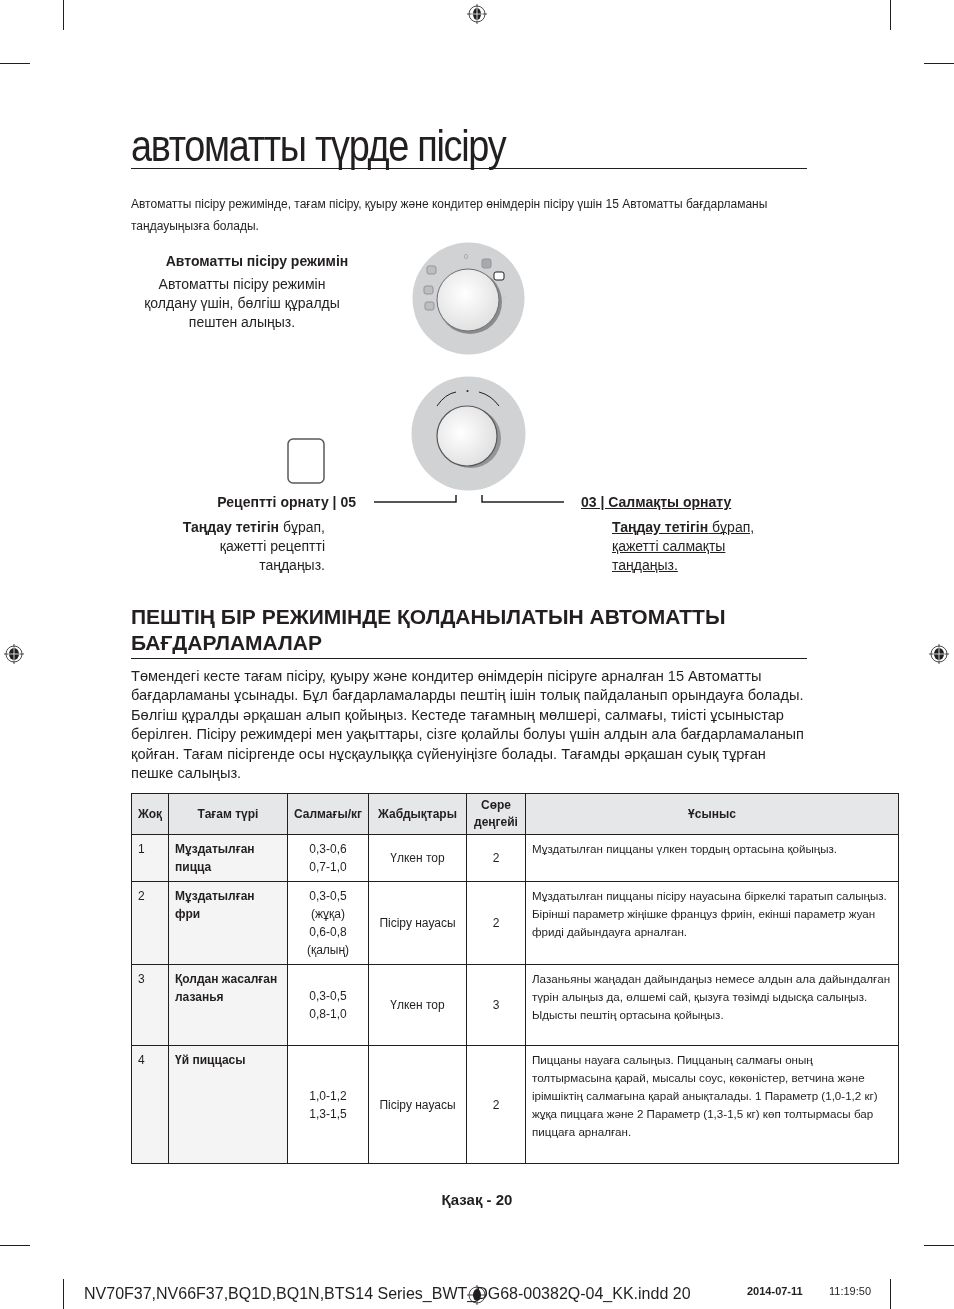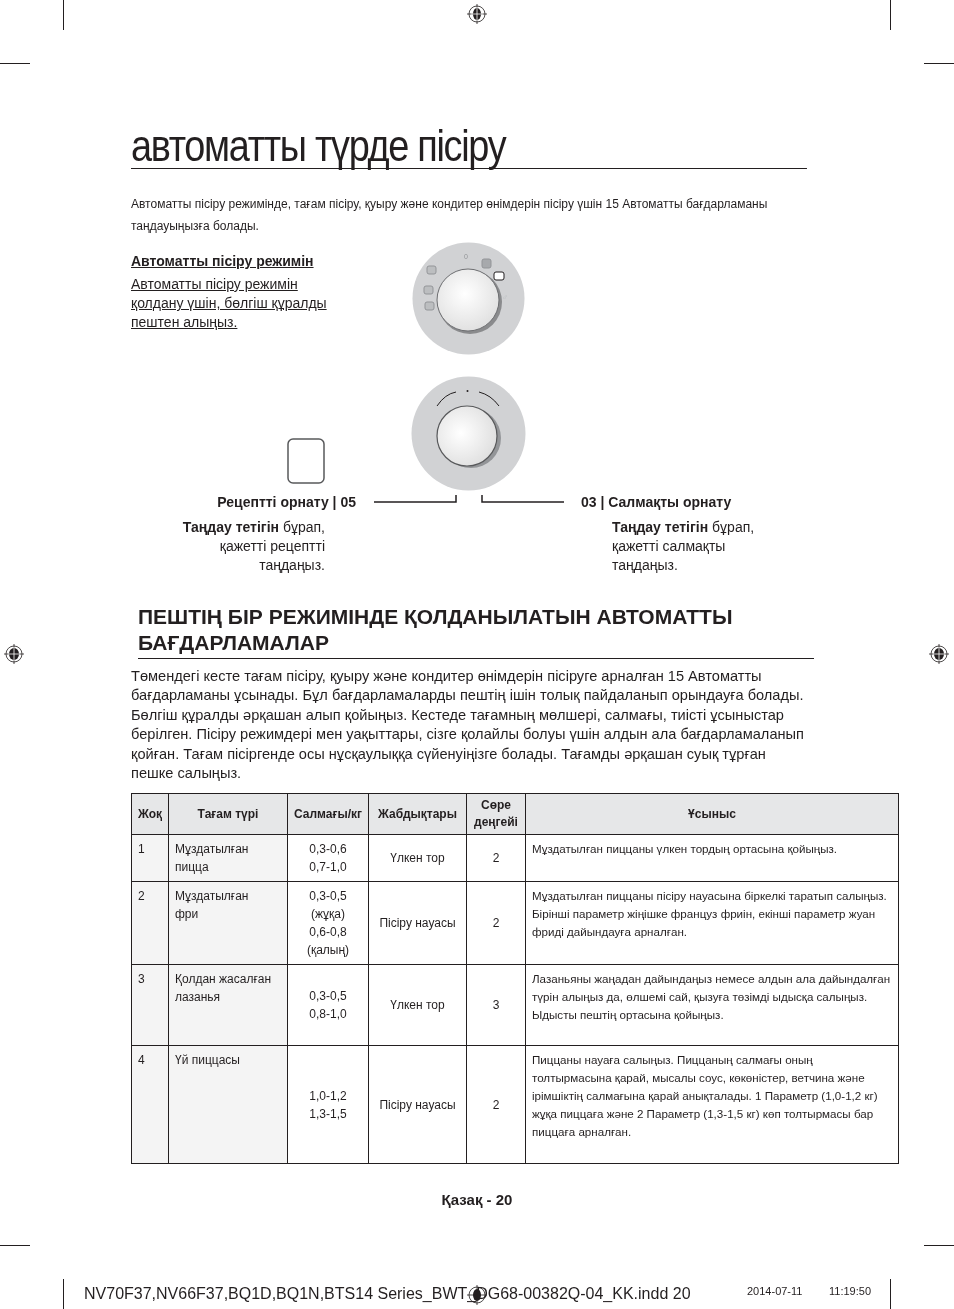--- a/index.html
+++ b/index.html
@@ -21,49 +21,49 @@
   .intro {
     position: absolute; left: 131px; top: 193px; width: 680px;
     font-size: 12px; line-height: 22px;
   }
   .step-title { font-weight: bold; font-size: 14px; line-height: 20px; }
   .step-desc { font-size: 14px; line-height: 19px; }
 
   .section-title {
     position: absolute; left: 131px; top: 604px; width: 676px;
     font-size: 21px; font-weight: bold; line-height: 26px;
-    border-bottom: 1px solid #231f20; padding-bottom: 2px; margin-left: 7px;
+    border-bottom: 1px solid #231f20; padding-bottom: 2px;
   }
   .section-body {
     position: absolute; left: 131px; top: 667px; width: 680px;
     font-size: 14.6px; line-height: 19.4px;
   }
 
   table.recipes {
     position: absolute; left: 131px; top: 793px; width: 768px;
     border-collapse: collapse; font-size: 12px; line-height: 18px;
   }
   table.recipes th, table.recipes td {
     border: 1px solid #231f20; vertical-align: top; padding: 5px 6px;
   }
   table.recipes th {
     background: #e6e7e8; font-weight: bold; text-align: center;
     vertical-align: middle; height: 36px; padding: 2px 4px; line-height: 17px;
   }
   table.recipes td.c { text-align: center; vertical-align: middle; }
-  table.recipes td.name { font-weight: normal; background: #f4f4f4; }
+  table.recipes td.name { font-weight: bold; background: #f4f4f4; }
   table.recipes td.num { background: #f4f4f4; }
   table.recipes td.rec { font-size: 11.6px; line-height: 18px; }
 
   .footer-page {
     position: absolute; left: 0; width: 954px; top: 1191px;
     text-align: center; font-weight: bold; font-size: 15px;
   }
   .footer-file { position: absolute; left: 84px; top: 1285px; font-size: 16px; text-align: center; }
-  .footer-date { position: absolute; left: 747px; top: 1285px; font-size: 11px; }
+  .footer-date { position: absolute; left: 747px; top: 1285px; font-size: 11px; font-weight: bold; }
   .footer-time { position: absolute; left: 829px; top: 1285px; font-size: 11px; }
 </style>
 </head>
 <body>
 
 <div class="crop-v" style="left:63px;top:0;height:30px;"></div>
 <div class="crop-v" style="left:890px;top:0;height:30px;"></div>
 <div class="crop-h" style="left:0;top:63px;width:30px;"></div>
 <div class="crop-h" style="left:924px;top:63px;width:30px;"></div>
 <div class="crop-v" style="left:63px;top:1279px;height:30px;"></div>
@@ -98,21 +98,21 @@
 <svg class="reg" style="left:466px;top:1284px;" viewBox="0 0 22 22">
   <circle cx="11" cy="11" r="8" fill="none" stroke="#231f20" stroke-width="0.8"></circle>
   <ellipse cx="11" cy="11" rx="4" ry="6" fill="#231f20"></ellipse>
   <line x1="1" y1="11" x2="21" y2="11" stroke="#231f20" stroke-width="0.8"></line>
   <line x1="11" y1="1" x2="11" y2="21" stroke="#231f20" stroke-width="0.8"></line>
 </svg>
 
 <div class="page-title">автоматты түрде пісіру</div>
 <div class="intro">Автоматты пісіру режимінде, тағам пісіру, қуыру және кондитер өнімдерін пісіру үшін 15 Автоматты бағдарламаны таңдауыңызға болады.</div>
 
-<div class="abs" style="left:131px;top:251px;width:252px;text-align:left;text-decoration:underline;">
+<div class="abs" style="left:131px;top:251px;width:252px;text-align:center;">
   <div class="step-title">
     <div>Автоматты пісіру режимін</div>
   </div>
   <div class="step-desc" style="margin-top:4px;padding-right:30px;">
     <div>Автоматты пісіру режимін</div>
     <div>қолдану үшін, бөлгіш құралды</div>
     <div>пештен алыңыз.</div>
   </div>
 </div>
 
@@ -161,21 +161,21 @@
 
 <div class="abs" style="left:131px;top:492px;width:225px;text-align:right;">
   <div class="step-title">Рецептті орнату | 05</div>
   <div class="step-desc" style="margin-top:6px;padding-right:31px;">
     <div><b>Таңдау тетігін</b><span> бұрап,</span></div>
     <div>қажетті рецептті</div>
     <div>таңдаңыз.</div>
   </div>
 </div>
 
-<div class="abs" style="left:581px;top:492px;width:226px;text-align:left;">
+<div class="abs" style="left:581px;top:492px;width:226px;text-align:left;text-decoration:underline;">
   <div class="step-title">03 | Салмақты орнату</div>
   <div class="step-desc" style="margin-top:6px;padding-left:31px;">
     <div><b>Таңдау тетігін</b><span> бұрап,</span></div>
     <div>қажетті салмақты</div>
     <div>таңдаңыз.</div>
   </div>
 </div>
 
 <div class="section-title">ПЕШТІҢ БІР РЕЖИМІНДЕ ҚОЛДАНЫЛАТЫН АВТОМАТТЫ БАҒДАРЛАМАЛАР</div>
 <div class="section-body">Төмендегі кесте тағам пісіру, қуыру және кондитер өнімдерін пісіруге арналған 15 Автоматты бағдарламаны ұсынады. Бұл бағдарламаларды пештің ішін толық пайдаланып орындауға болады. Бөлгіш құралды әрқашан алып қойыңыз. Кестеде тағамның мөлшері, салмағы, тиісті ұсыныстар берілген. Пісіру режимдері мен уақыттары, сізге қолайлы болуы үшін алдын ала бағдарламаланып қойған. Тағам пісіргенде осы нұсқаулыққа сүйенуіңізге болады. Тағамды әрқашан суық тұрған пешке салыңыз.</div>

